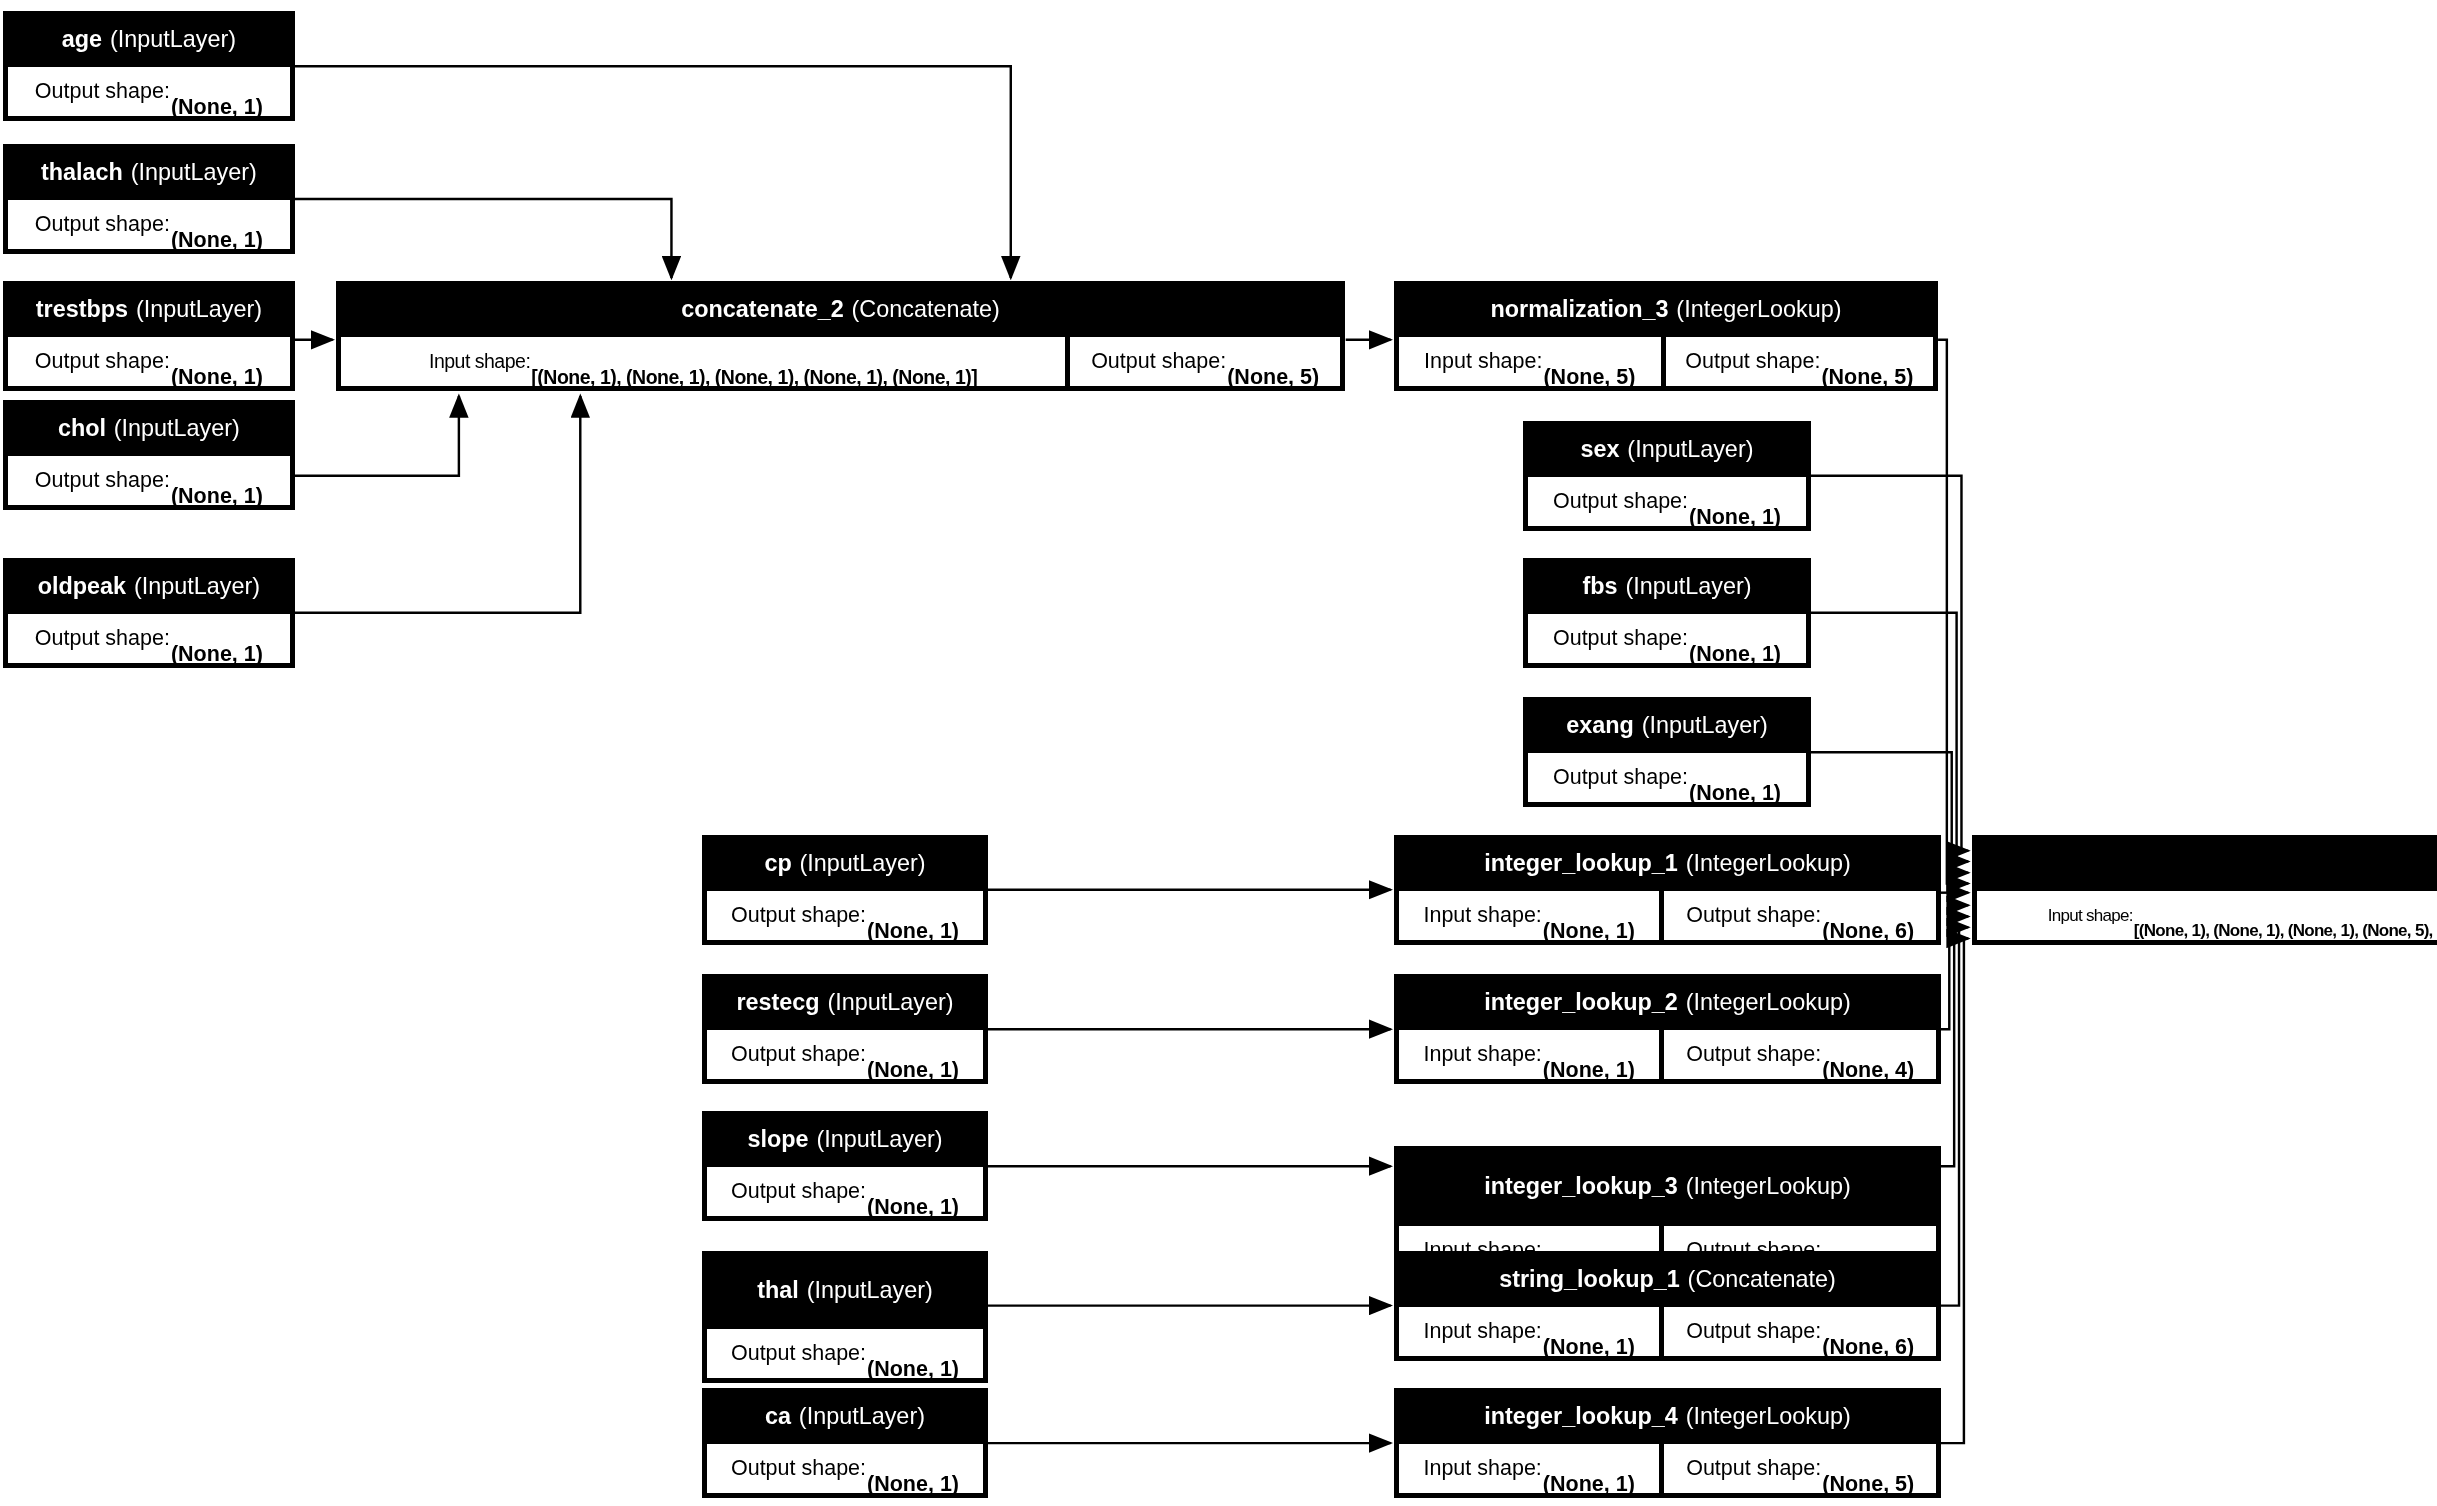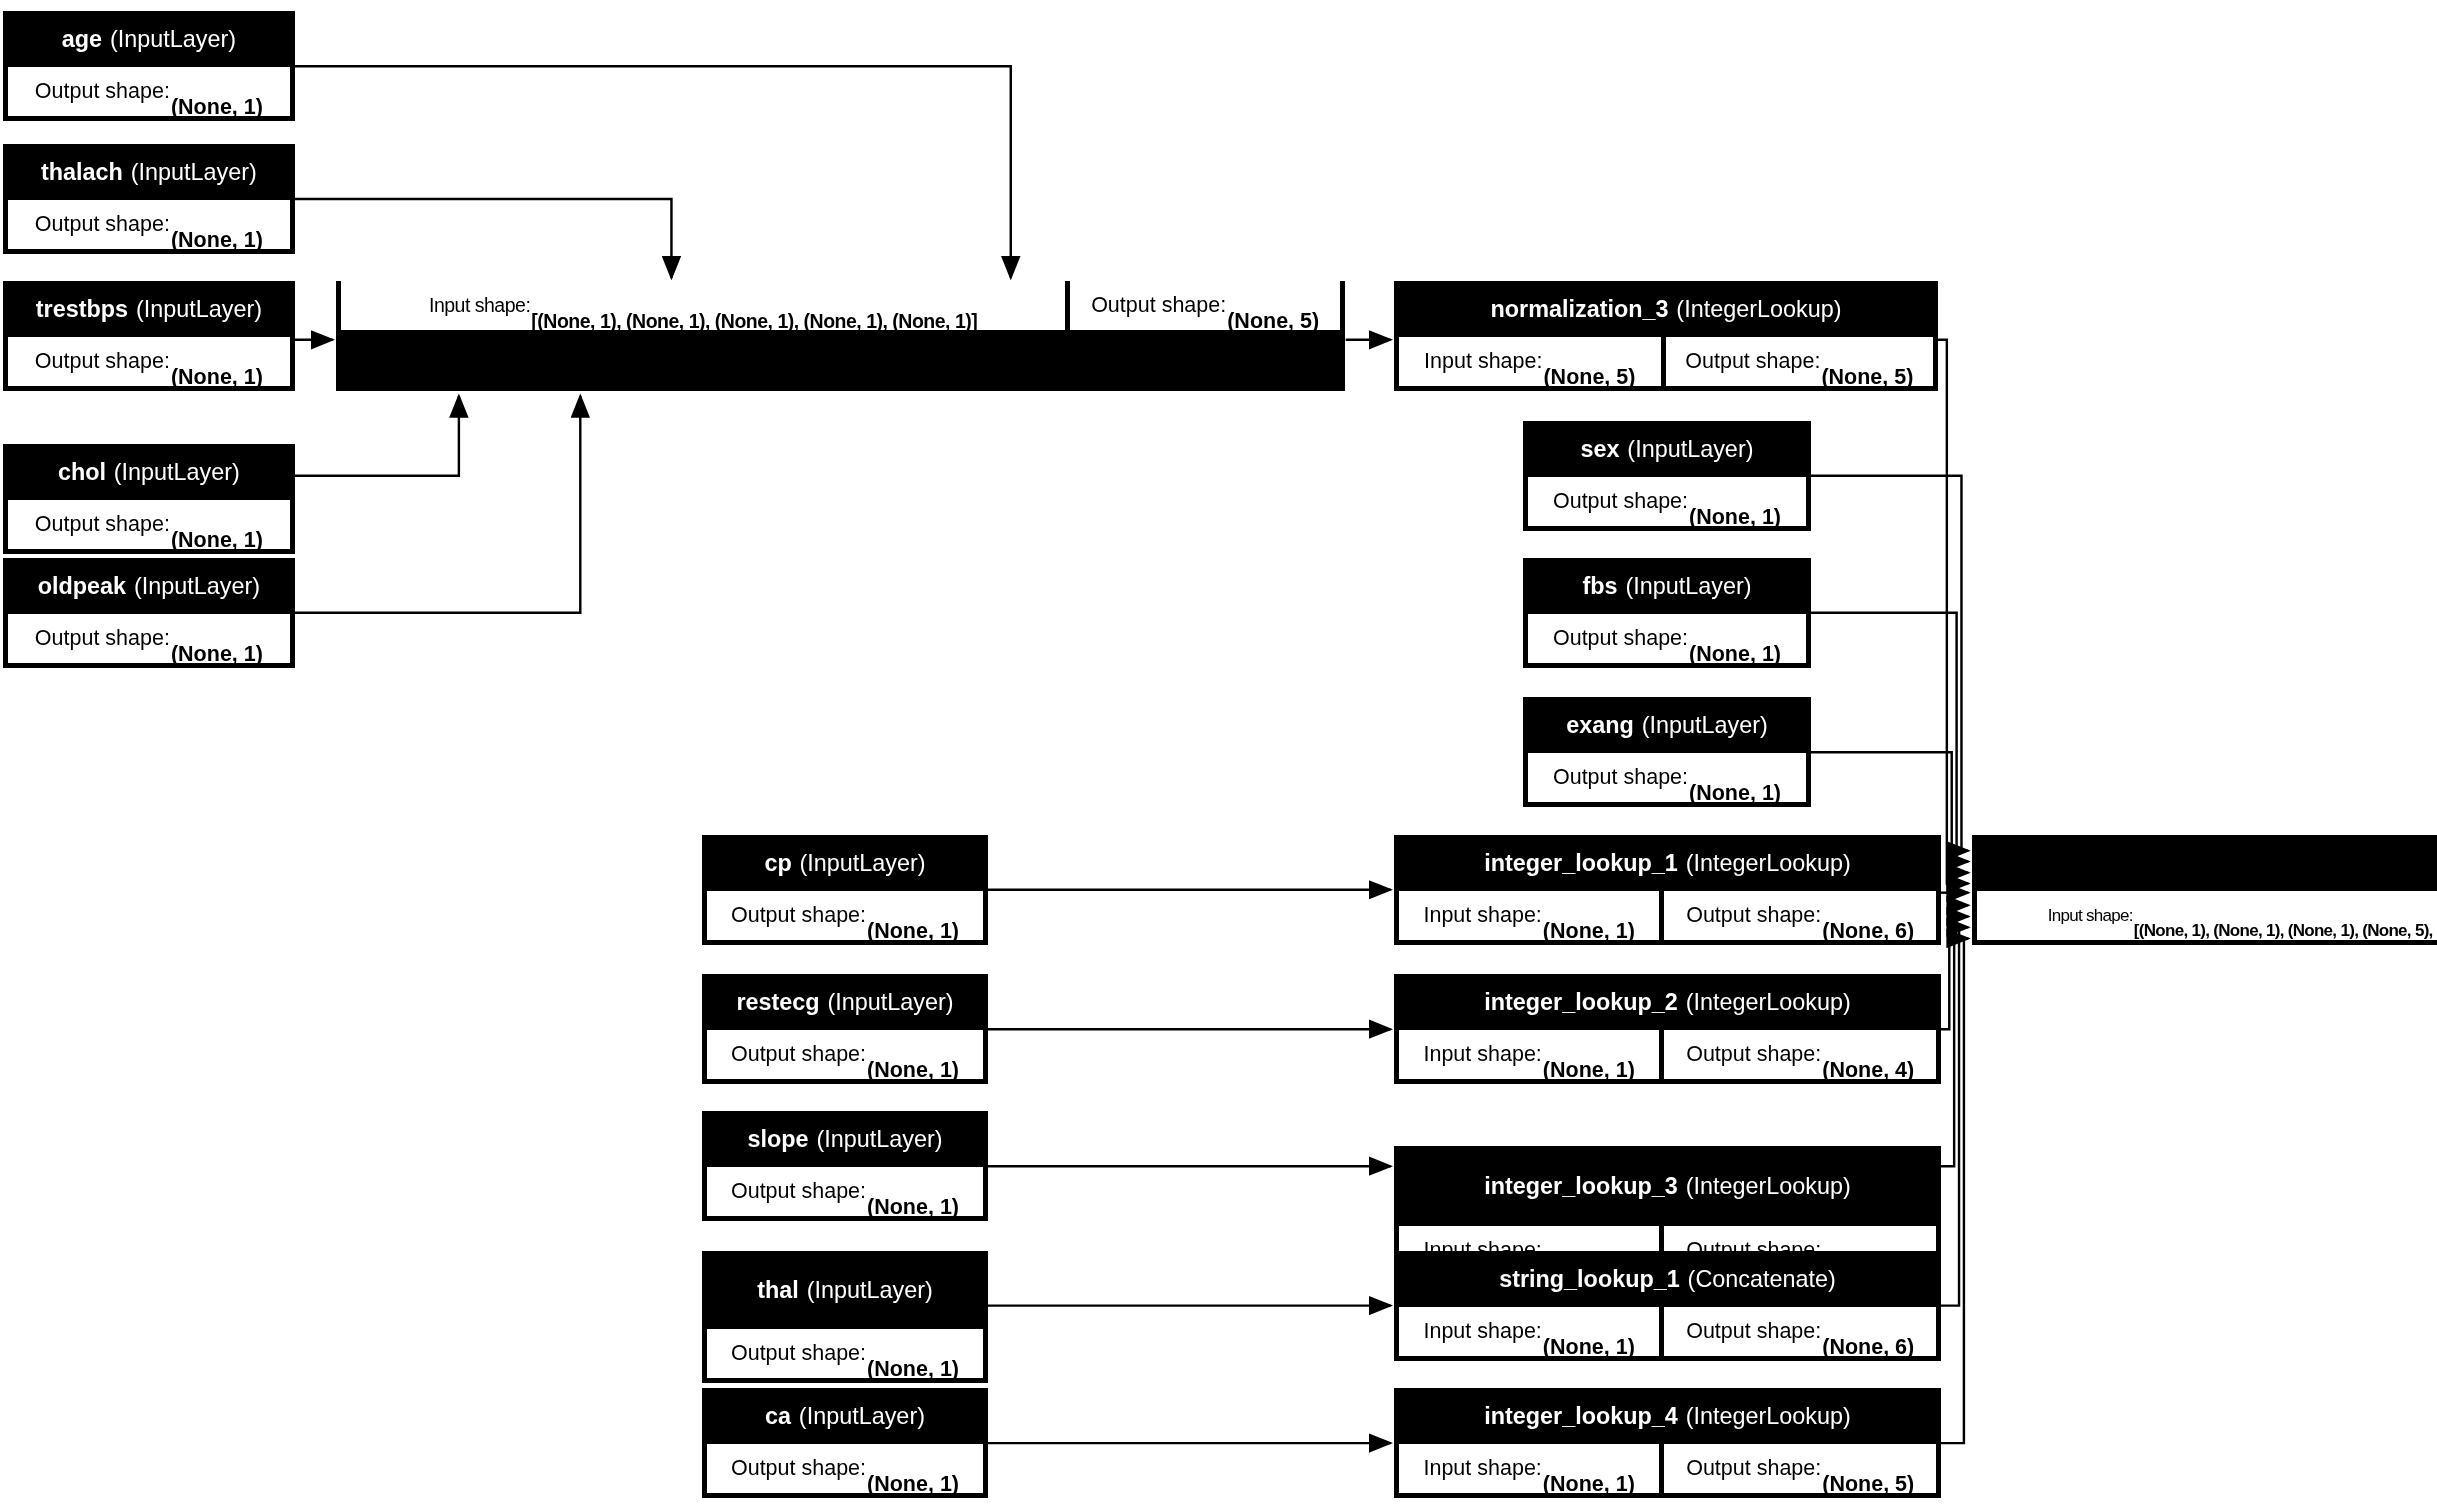--- a/index.html
+++ b/index.html
@@ -85,21 +85,21 @@
       <span class="tp">(InputLayer)</span>
     </div>
     <div class="body">
       <div class="cell grow">
         <span>Output shape:</span>
         <span class="val">(None, 1)</span>
       </div>
     </div>
   </div>
 
-  <div class="node" style="left:2.9px;top:444px;width:292px;height:110px">
+  <div class="node" style="left:2.9px;top:400px;width:292px;height:110px">
     <div class="hdr">
       <span class="nm">chol</span>
       <span class="tp">(InputLayer)</span>
     </div>
     <div class="body">
       <div class="cell grow">
         <span>Output shape:</span>
         <span class="val">(None, 1)</span>
       </div>
     </div>
@@ -112,20 +112,24 @@
     </div>
     <div class="body">
       <div class="cell grow">
         <span>Output shape:</span>
         <span class="val">(None, 1)</span>
       </div>
     </div>
   </div>
 
   <div class="node" style="left:336px;top:281px;width:1009px;height:110px">
+    <div class="hdr">
+      <span class="nm">concatenate_2</span>
+      <span class="tp">(Concatenate)</span>
+    </div>
     <div class="body">
       <div class="cell cond" style="flex:0 0 72.5%">
         <span>Input shape:</span>
         <span class="val">[(None, 1), (None, 1), (None, 1), (None, 1), (None, 1)]</span>
       </div>
       <div class="cell grow">
         <span>Output shape:</span>
         <span class="val">(None, 5)</span>
       </div>
     </div>

